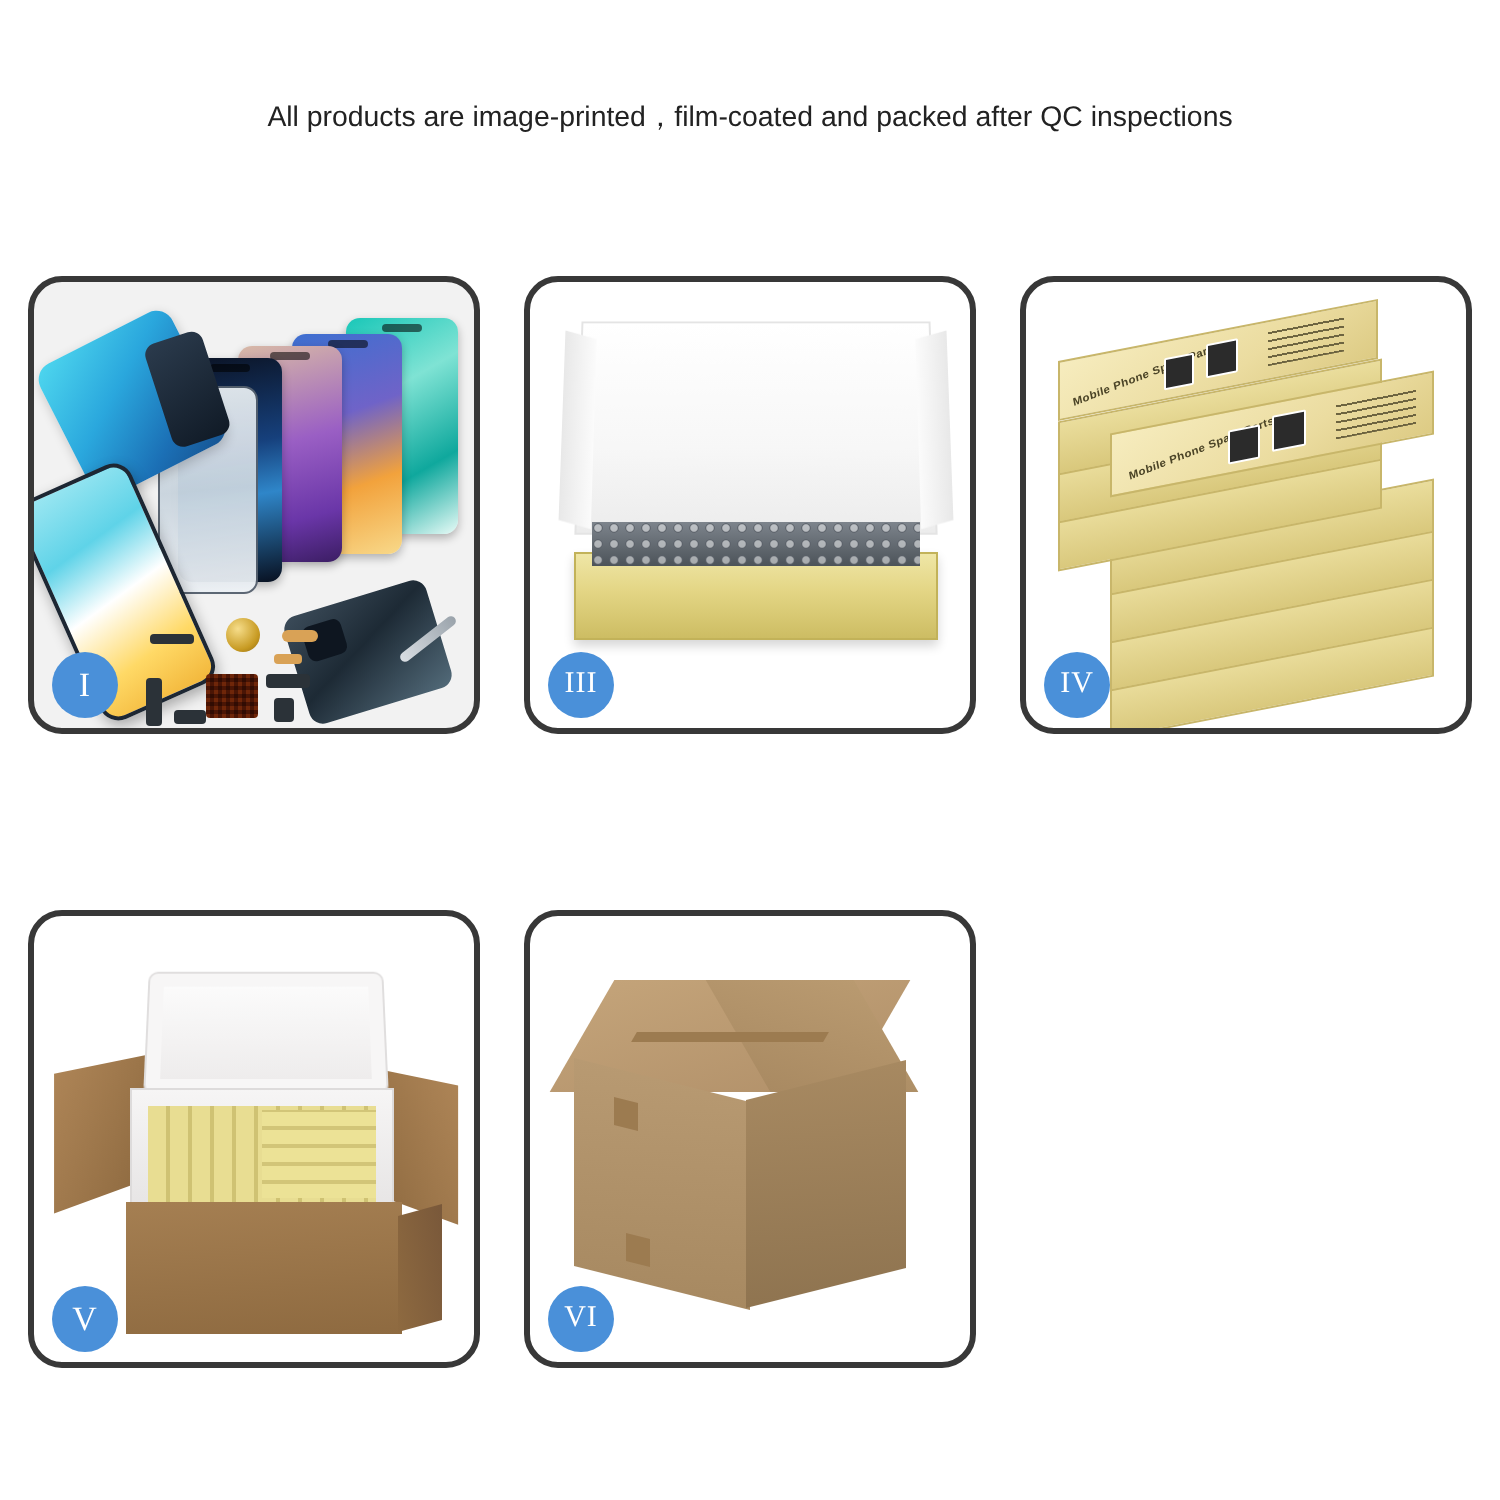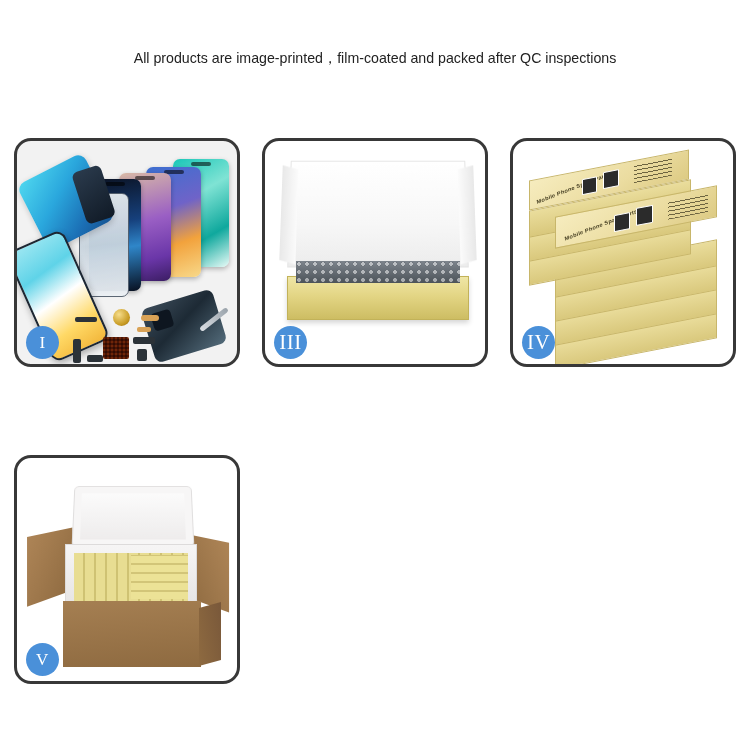--- a/index.html
+++ b/index.html
@@ -43,21 +43,21 @@
   
   .badge {
     position:absolute; left:9px; bottom:5px;
     width:33px; height:33px; border-radius:50%;
     background:#4a90d9;
     display:flex; align-items:center; justify-content:center;
     color:#fff; font-family:"Liberation Serif", serif;
     font-size:17px; letter-spacing:.5px;
     z-index:40;
   }
-  .badge.wide { font-size:21px; }
+  .badge.wide { font-size:15px; }
 
   
   .ph {
     position:absolute; border-radius:7px;
     box-shadow:0 2px 5px rgba(0,0,0,.28);
   }
   .ph-teal { width:56px; height:108px; right:8px;  top:18px;
     background:linear-gradient(150deg,#19c7b8 0%,#7fe3d4 35%,#0fa89d 70%,#e8fbf7 100%); }
   .ph-orange { width:55px; height:110px; right:36px; top:26px;
     background:linear-gradient(160deg,#3d6fd0 0%,#6f63c8 38%,#f2a23c 68%,#f8d98a 100%); }
@@ -373,14 +373,26 @@
       <div class="v-foamlid"></div>
       <div class="v-foambox">
         <div class="v-yellow"></div>
         <div class="v-yellow2"></div>
       </div>
       <div class="v-body"></div>
     </div>
     <div class="badge">V</div>
   </div>
 
+  <div class="panel">
+    <div class="stage">
+      <div class="c-top"></div>
+      <div class="c-top2"></div>
+      <div class="c-front"></div>
+      <div class="c-side"></div>
+      <div class="tape" style="left:52px;top:58px;width:96px;height:5px;transform:skewX(-30deg);"></div>
+      <div class="tape" style="left:42px;top:92px;width:12px;height:14px;transform:skewY(14deg);"></div>
+      <div class="tape" style="left:48px;top:160px;width:12px;height:14px;transform:skewY(14deg);"></div>
+    </div>
+    <div class="badge wide">VI</div>
+  </div>
 
 </div>
 
 </body></html>

